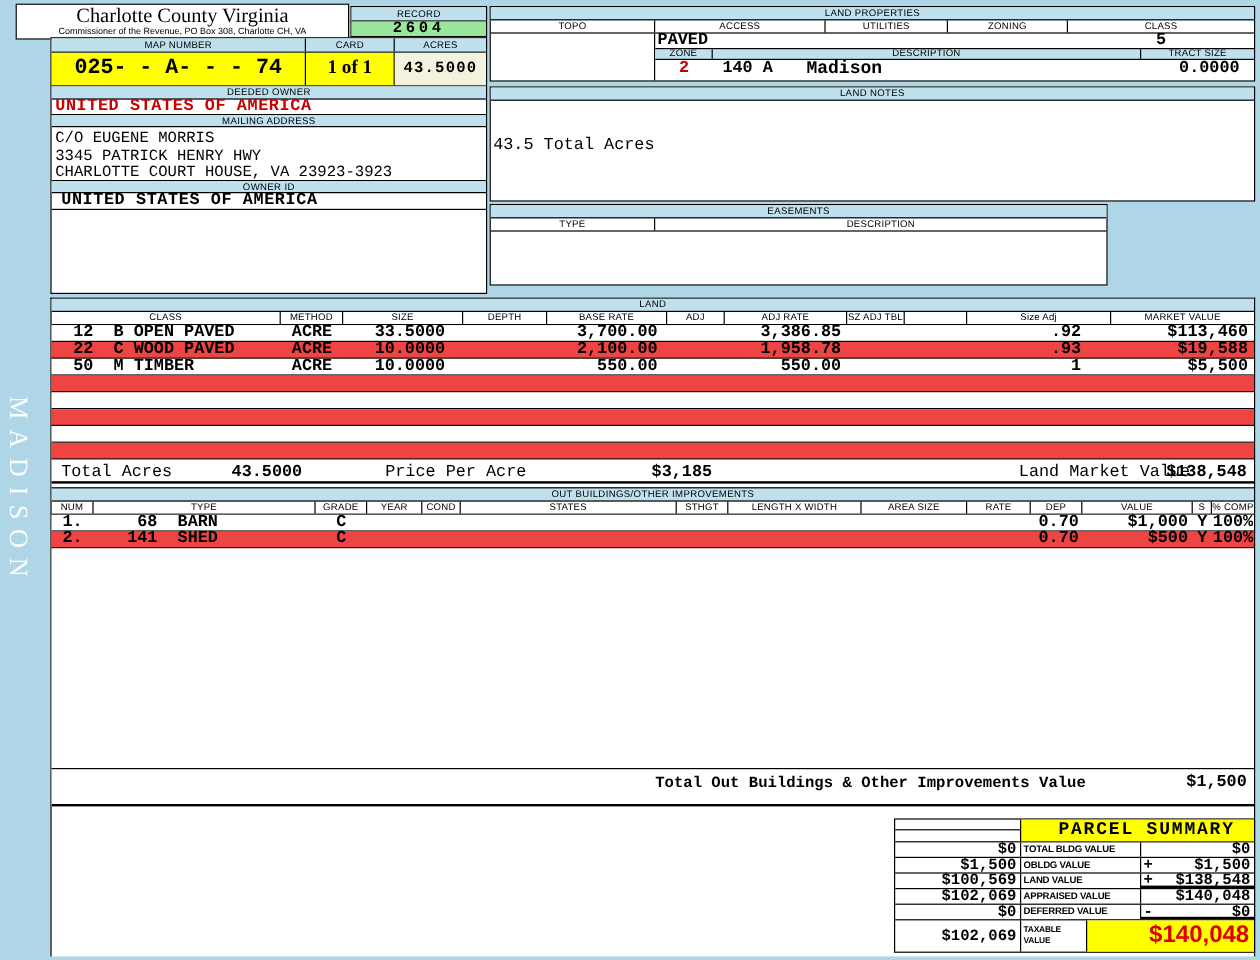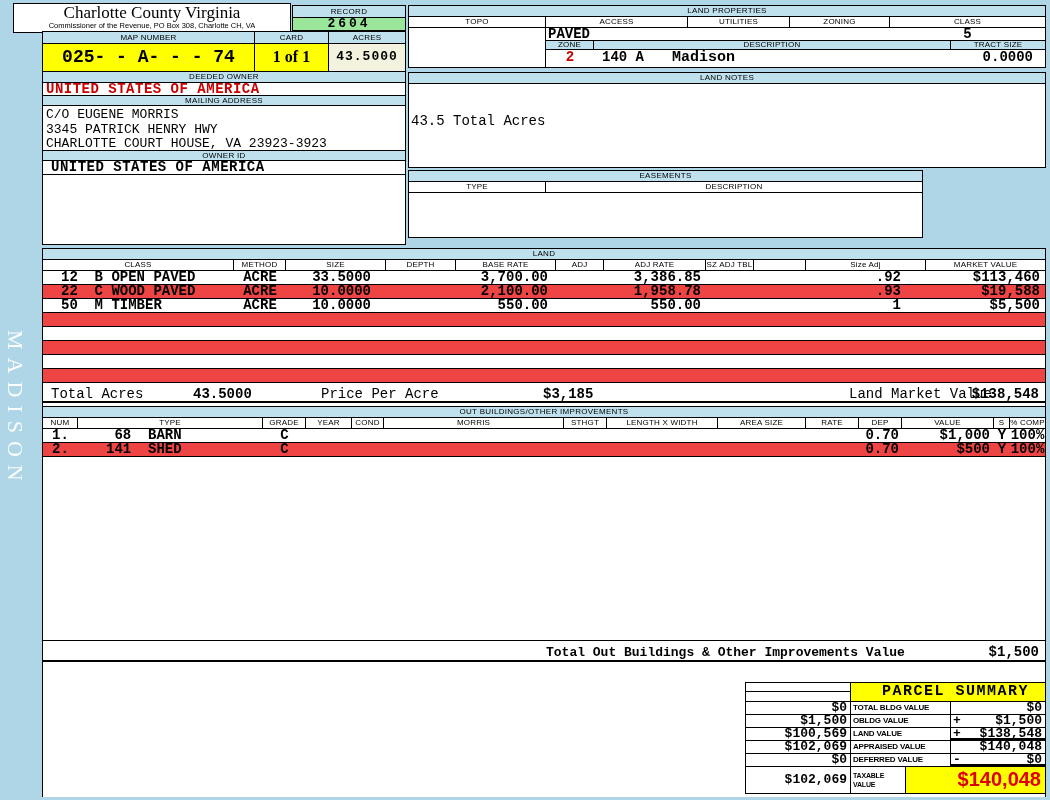--- a/index.html
+++ b/index.html
@@ -197,21 +197,21 @@
 
     <div style="height:3px;background:#fff;"></div>
 
     <div class="band" style="border-top:1px solid #000;height:12px;">OUT BUILDINGS/OTHER IMPROVEMENTS</div>
     <div class="hrow">
       <div class="hc" style="width:35px;">NUM</div>
       <div class="hc" style="width:185px;">TYPE</div>
       <div class="hc" style="width:43px;">GRADE</div>
       <div class="hc" style="width:46px;">YEAR</div>
       <div class="hc" style="width:32px;">COND</div>
-      <div class="hc" style="width:180px;">MORRIS</div>
+      <div class="hc" style="width:180px;">STATES</div>
       <div class="hc" style="width:43px;">STHGT</div>
       <div class="hc" style="width:111px;">LENGTH X WIDTH</div>
       <div class="hc" style="width:88px;">AREA SIZE</div>
       <div class="hc" style="width:53px;">RATE</div>
       <div class="hc" style="width:43px;">DEP</div>
       <div class="hc" style="width:92px;">VALUE</div>
       <div class="hc" style="width:16px;">S</div>
       <div class="hc last" style="width:35px;text-align:center;">% COMP</div>
     </div>
     <div class="drow">
@@ -242,21 +242,21 @@
       <div class="dc" style="width:88px;"></div>
       <div class="dc" style="width:53px;"></div>
       <div class="dc rt" style="width:43px;padding-right:3px;">0.70</div>
       <div class="dc rt" style="width:92px;padding-right:4px;">$500</div>
       <div class="dc ctr" style="width:16px;">Y</div>
       <div class="dc ctr" style="width:35px;">100%</div>
     </div>
 
     <div style="height:183px;background:#fff;"></div>
 
-    <div style="position:relative;height:22px;border-top:1px solid #000;border-bottom:2px solid #000;box-sizing:border-box;background:#fff;">
+    <div style="position:relative;height:32px;border-top:1px solid #000;border-bottom:2px solid #000;box-sizing:border-box;background:#fff;">
       <span class="mono" style="position:absolute;left:503px;top:4px;font-size:13px;font-weight:bold;">Total Out Buildings &amp; Other Improvements Value</span>
       <span class="mono" style="position:absolute;right:6px;top:3px;font-size:14px;font-weight:bold;">$1,500</span>
     </div>
   </div>
 
   <div class="ps">
     <div class="ps-row first" style="height:18px;">
       <div style="width:104px;box-sizing:border-box;">
         <div style="height:9px;border-bottom:1px solid #000;box-sizing:border-box;"></div>
       </div>

